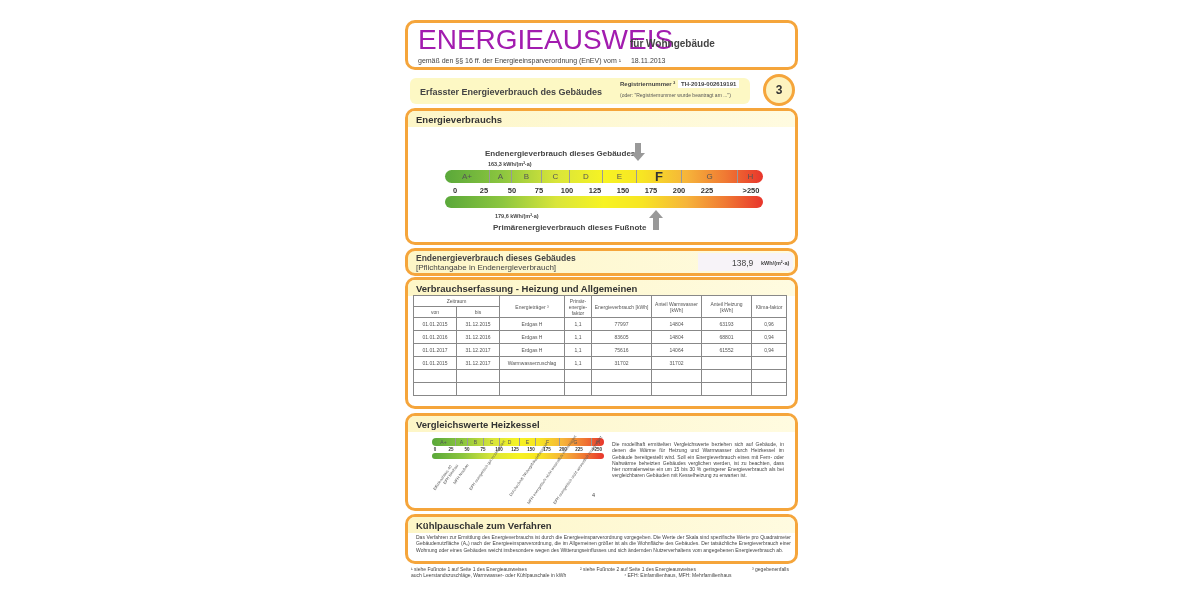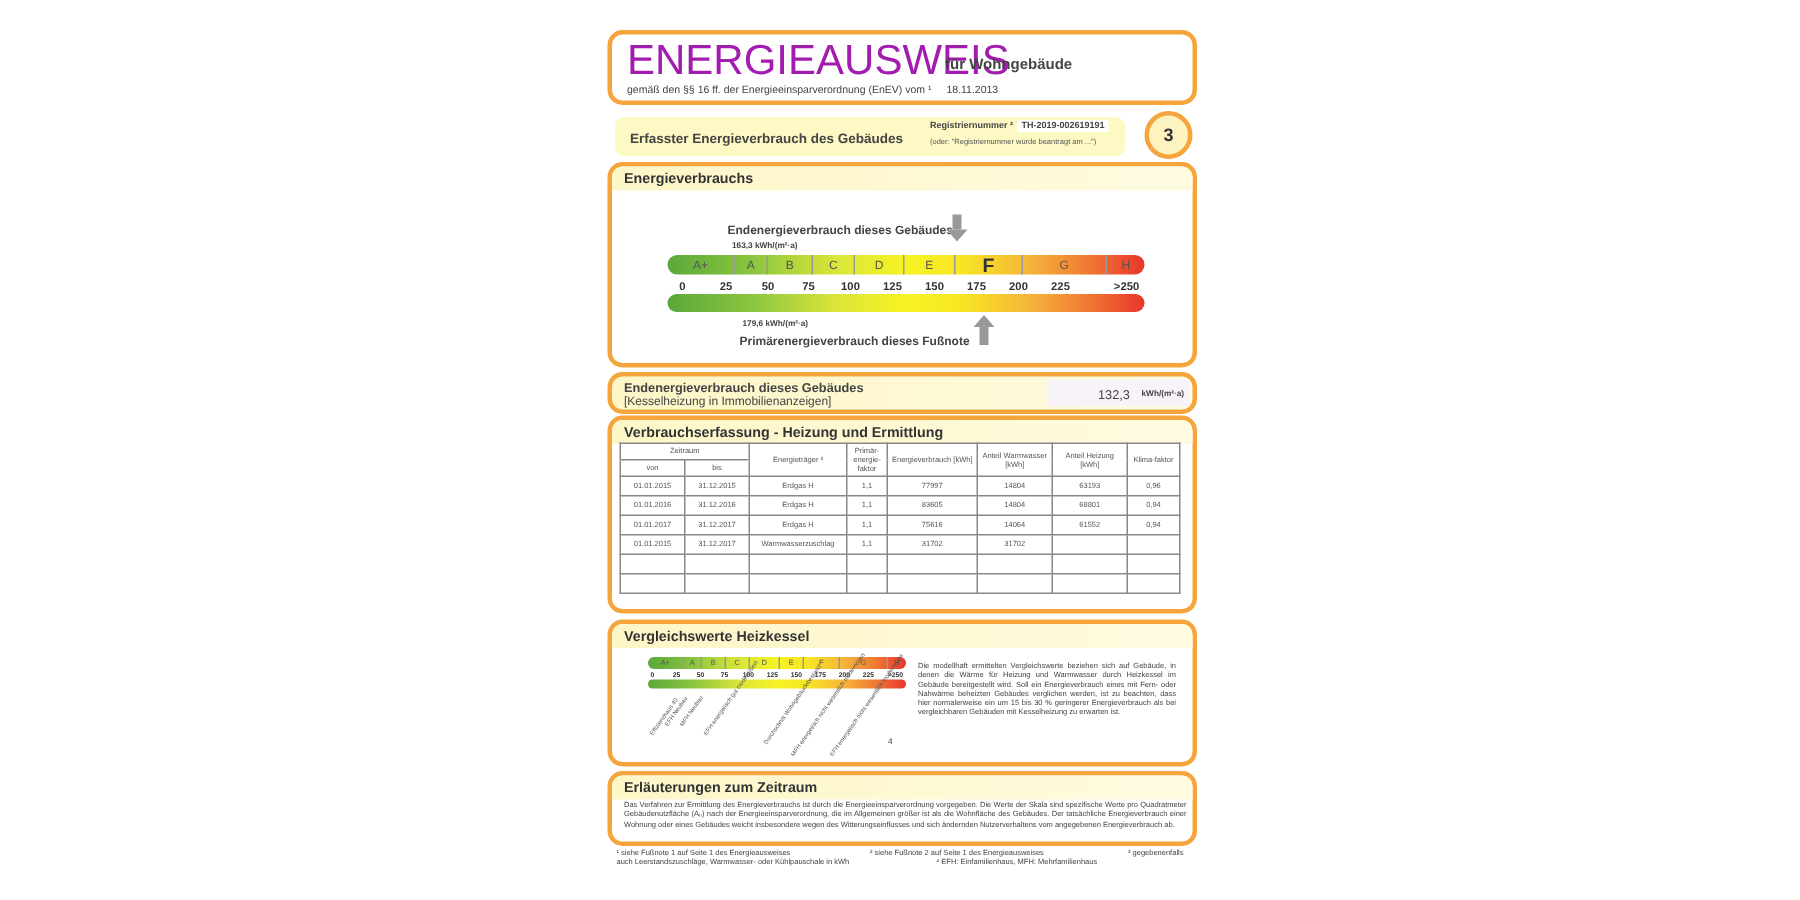--- a/index.html
+++ b/index.html
@@ -91,29 +91,29 @@
 </div>
 <div class="scale-bar grad" style="left:445px;top:196px;width:318px;height:12px;"></div>
 
 <div class="txt small" style="left:495px;top:213px;">179,6  kWh/(m²·a)</div>
 <div class="arrow-up" style="left:649px;top:210px;"></div>
 <div class="arrow-stem" style="left:653px;top:218px;height:12px;"></div>
 <div class="txt" style="left:493px;top:223px;font-size:8px;">Primärenergieverbrauch dieses Fußnote</div>
 
 <div class="box hdr-bg" style="left:405px;top:248px;width:393px;height:28px;">
   <div class="txt" style="left:8px;top:2px;font-size:8.5px;">Endenergieverbrauch dieses Gebäudes</div>
-  <div class="txt" style="left:8px;top:12px;font-size:8px;font-weight:normal;">[Kesselheizung in Immobilienanzeigen]</div>
+  <div class="txt" style="left:8px;top:12px;font-size:8px;font-weight:normal;">[Pflichtangabe in Endenergieverbrauch]</div>
   <div style="position:absolute;left:290px;top:2px;width:95px;height:18px;background:#f7f3f8;"></div>
-  <div class="txt" style="left:324px;top:7px;font-size:8.5px;font-weight:normal;">132,3</div>
+  <div class="txt" style="left:324px;top:7px;font-size:8.5px;font-weight:normal;">138,9</div>
   <div class="txt small" style="left:353px;top:9px;">kWh/(m²·a)</div>
 </div>
 
 <div class="box" style="left:405px;top:277px;width:393px;height:132px;">
   <div class="sec-head hdr-bg"></div>
-  <div class="sec-title">Verbrauchserfassung - Heizung und Ermittlung</div>
+  <div class="sec-title">Verbrauchserfassung - Heizung und Allgemeinen</div>
 </div>
 <table class="vt">
   <tbody>
       <tr>
     <th colspan="2" style="border-bottom:none;">Zeitraum</th>
     <th rowspan="2">Energieträger ³</th>
     <th rowspan="2" style="width:22px;">Primär-energie-faktor</th>
     <th rowspan="2" style="width:55px;">Energieverbrauch [kWh]</th>
     <th rowspan="2" style="width:45px;">Anteil Warmwasser [kWh]</th>
     <th rowspan="2" style="width:45px;">Anteil Heizung [kWh]</th>
@@ -220,21 +220,21 @@
 <div class="cmp-label" style="left:456px;top:480px;">MFH Neubau</div>
 <div class="cmp-label" style="left:472px;top:486px;">EFH energetisch gut modernisiert</div>
 <div class="cmp-label" style="left:512px;top:492px;">Durchschnitt Wohngebäudebestand</div>
 <div class="cmp-label" style="left:530px;top:500px;">MFH energetisch nicht wesentlich modernisiert</div>
 <div class="cmp-label" style="left:556px;top:500px;">EFH energetisch nicht wesentlich modernisiert</div>
 <div class="txt small" style="left:592px;top:492px;font-weight:normal;">4</div>
 <div class="para" style="left:612px;top:441px;width:172px;text-align:justify;">Die modellhaft ermittelten Vergleichswerte beziehen sich auf Gebäude, in denen die Wärme für Heizung und Warmwasser durch Heizkessel im Gebäude bereitgestellt wird. Soll ein Energieverbrauch eines mit Fern- oder Nahwärme beheizten Gebäudes verglichen werden, ist zu beachten, dass hier normalerweise ein um 15 bis 30 % geringerer Energieverbrauch als bei vergleichbaren Gebäuden mit Kesselheizung zu erwarten ist.</div>
 
 <div class="box" style="left:405px;top:514px;width:393px;height:50px;">
   <div class="sec-head hdr-bg"></div>
-  <div class="sec-title">Erläuterungen zum Zeitraum</div>
+  <div class="sec-title">Kühlpauschale zum Verfahren</div>
   <div class="para" style="left:8px;top:17px;width:375px;text-align:justify;">Das Verfahren zur Ermittlung des Energieverbrauchs ist durch die Energieeinsparverordnung vorgegeben. Die Werte der Skala sind spezifische Werte pro Quadratmeter Gebäudenutzfläche (Aₙ) nach der Energieeinsparverordnung, die im Allgemeinen größer ist als die Wohnfläche des Gebäudes. Der tatsächliche Energieverbrauch einer Wohnung oder eines Gebäudes weicht insbesondere wegen des Witterungseinflusses und sich ändernden Nutzerverhaltens vom angegebenen Energieverbrauch ab.</div>
 </div>
 
 <div class="foot" style="left:411px;top:566px;">¹ siehe Fußnote 1 auf Seite 1 des Energieausweises</div>
 <div class="foot" style="left:580px;top:566px;">² siehe Fußnote 2 auf Seite 1 des Energieausweises</div>
 <div class="foot" style="left:752px;top:566px;">³ gegebenenfalls</div>
 <div class="foot" style="left:411px;top:572px;">auch Leerstandszuschläge, Warmwasser- oder Kühlpauschale in kWh</div>
 <div class="foot" style="left:624px;top:572px;">⁴ EFH: Einfamilienhaus, MFH: Mehrfamilienhaus</div>
 
 </body></html>

